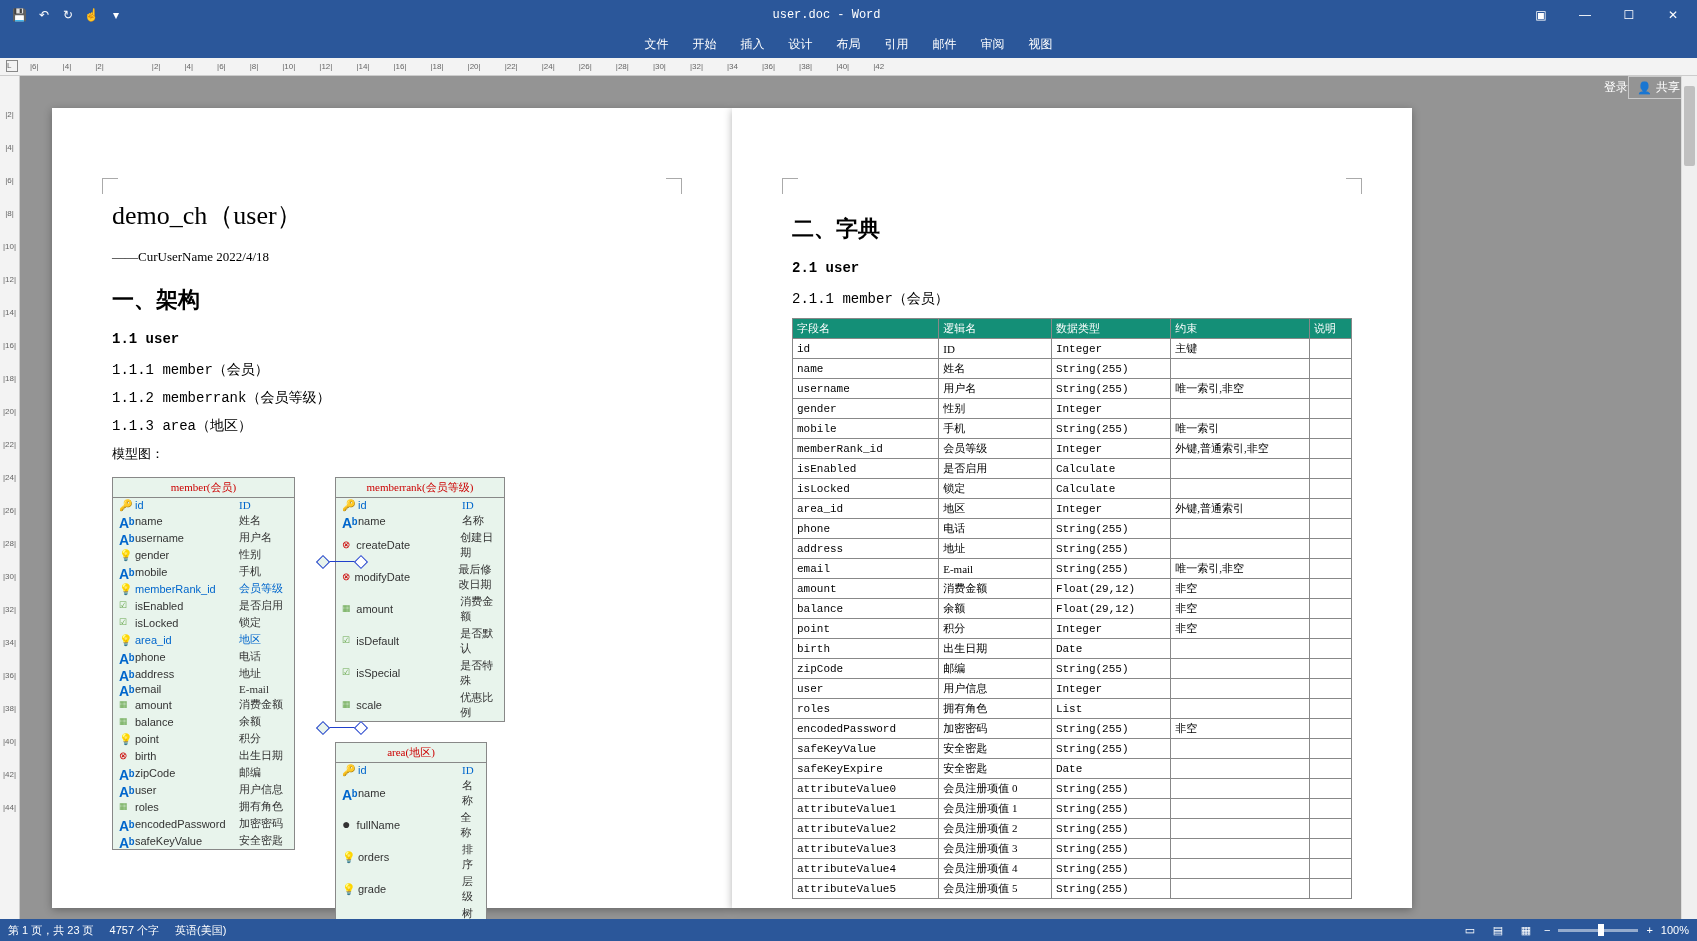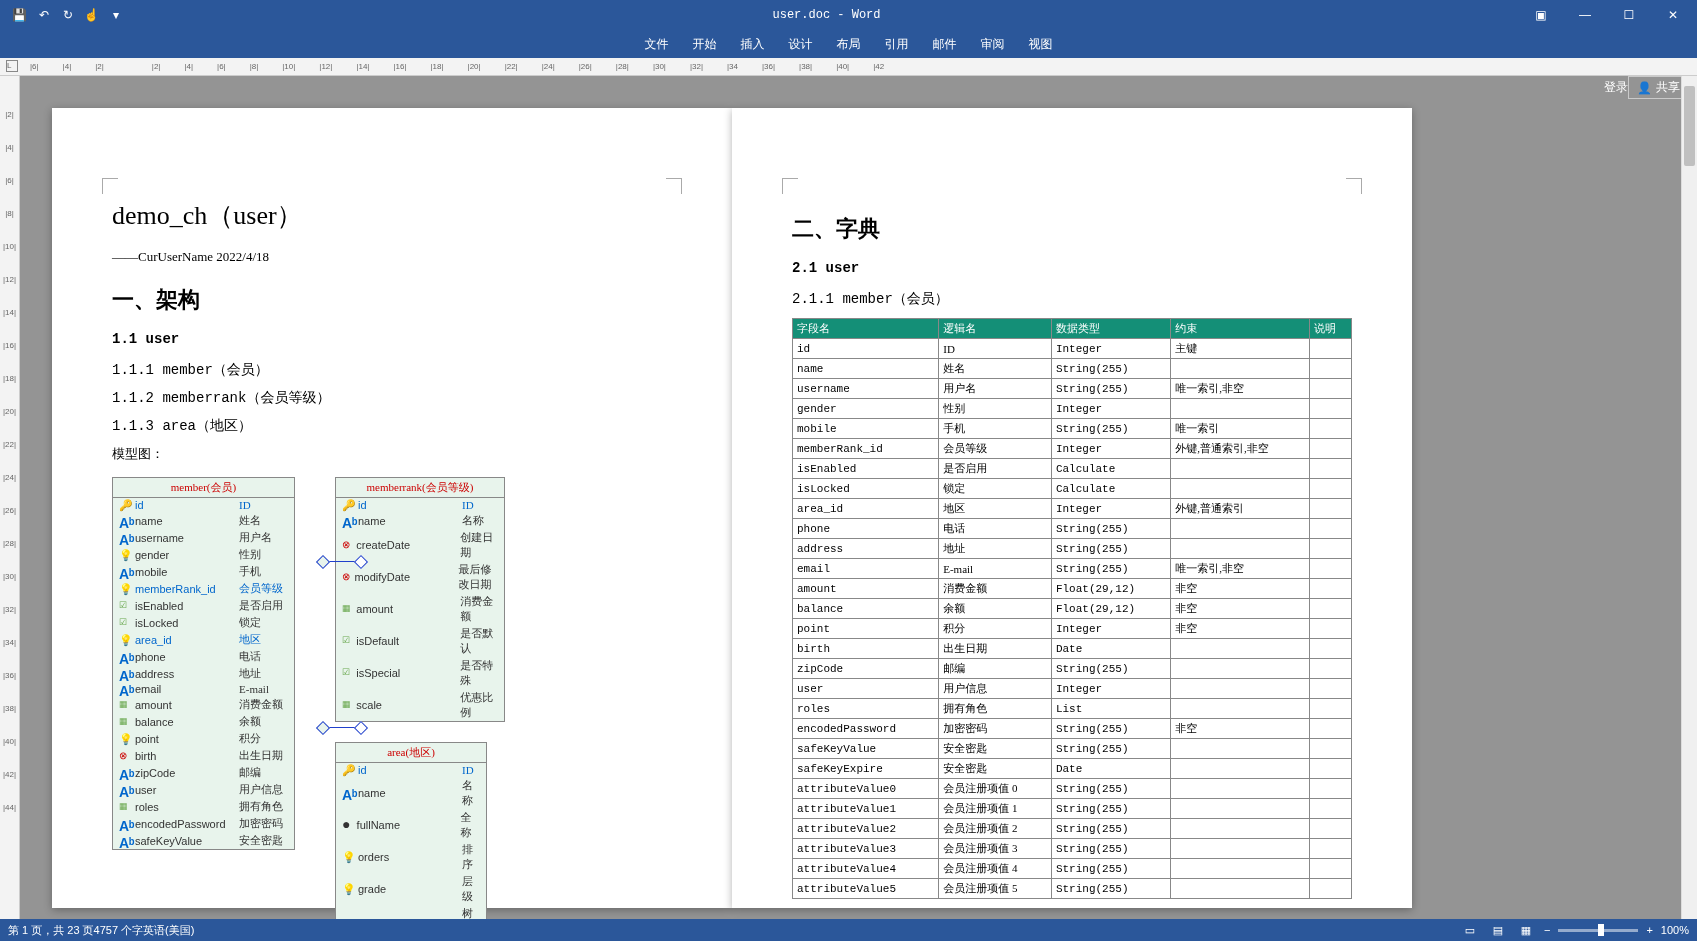--- a/index.html
+++ b/index.html
@@ -61,21 +61,21 @@
   .connector::before, .connector::after { content: ''; position: absolute; width: 8px; height: 8px; background: #fff; border: 1px solid #2040cc; transform: rotate(45deg); top: -5px; }
   .connector::before { left: -4px; background: #e8f4ec; }
   .connector::after { right: -4px; }
   
   .data-table { border-collapse: collapse; width: 100%; font-size: 11px; font-family: "Courier New", monospace; }
   .data-table th { background: #148f77; color: white; text-align: left; padding: 2px 4px; font-weight: normal; border: 1px solid #888; font-family: "SimSun", serif; }
   .data-table td { border: 1px solid #888; padding: 2px 4px; }
   .data-table td:nth-child(2) { font-family: "SimSun", serif; }
   .data-table td:nth-child(4) { font-family: "SimSun", serif; }
   
-  .statusbar { background: #2b579a; color: white; height: 22px; display: flex; align-items: center; padding: 0 8px; font-size: 11px; gap: 0; }
+  .statusbar { background: #2b579a; color: white; height: 22px; display: flex; align-items: center; padding: 0 8px; font-size: 11px; gap: 16px; }
   .statusbar-right { margin-left: auto; display: flex; align-items: center; gap: 8px; }
   .view-btn { width: 20px; height: 20px; display: flex; align-items: center; justify-content: center; cursor: pointer; }
   .zoom-slider { width: 80px; height: 3px; background: rgba(255,255,255,0.5); position: relative; cursor: pointer; }
   .zoom-thumb { position: absolute; width: 6px; height: 12px; background: white; top: -5px; left: 50%; }
   
   .scrollbar-v { width: 16px; background: #f0f0f0; border-left: 1px solid #ddd; position: relative; }
   .scrollbar-thumb { position: absolute; top: 10px; left: 2px; right: 2px; height: 80px; background: #c0c0c0; border-radius: 2px; }
 </style>
 </head>
 <body>

